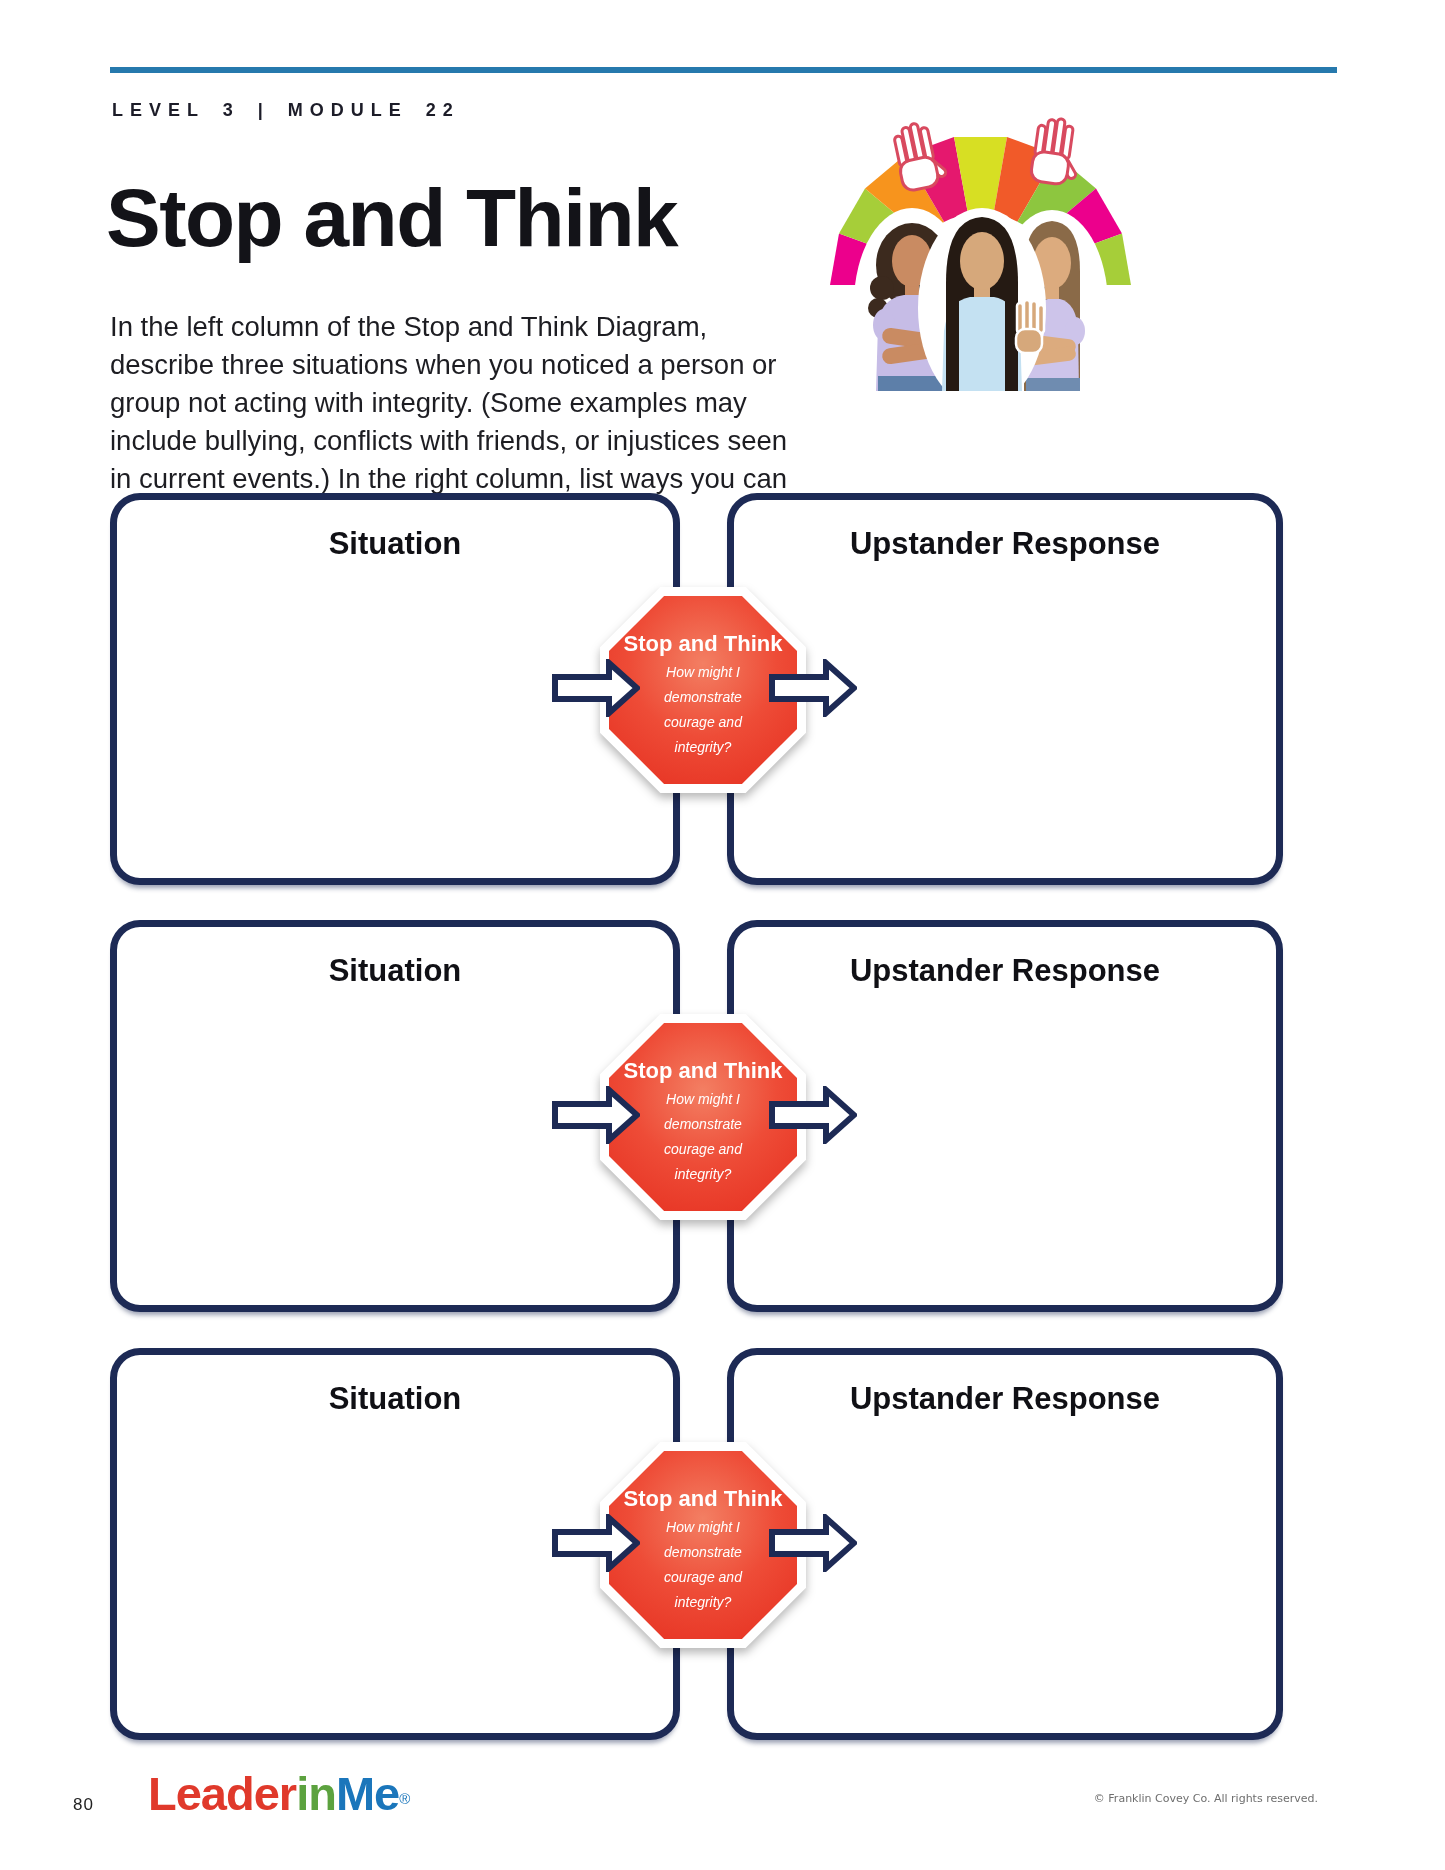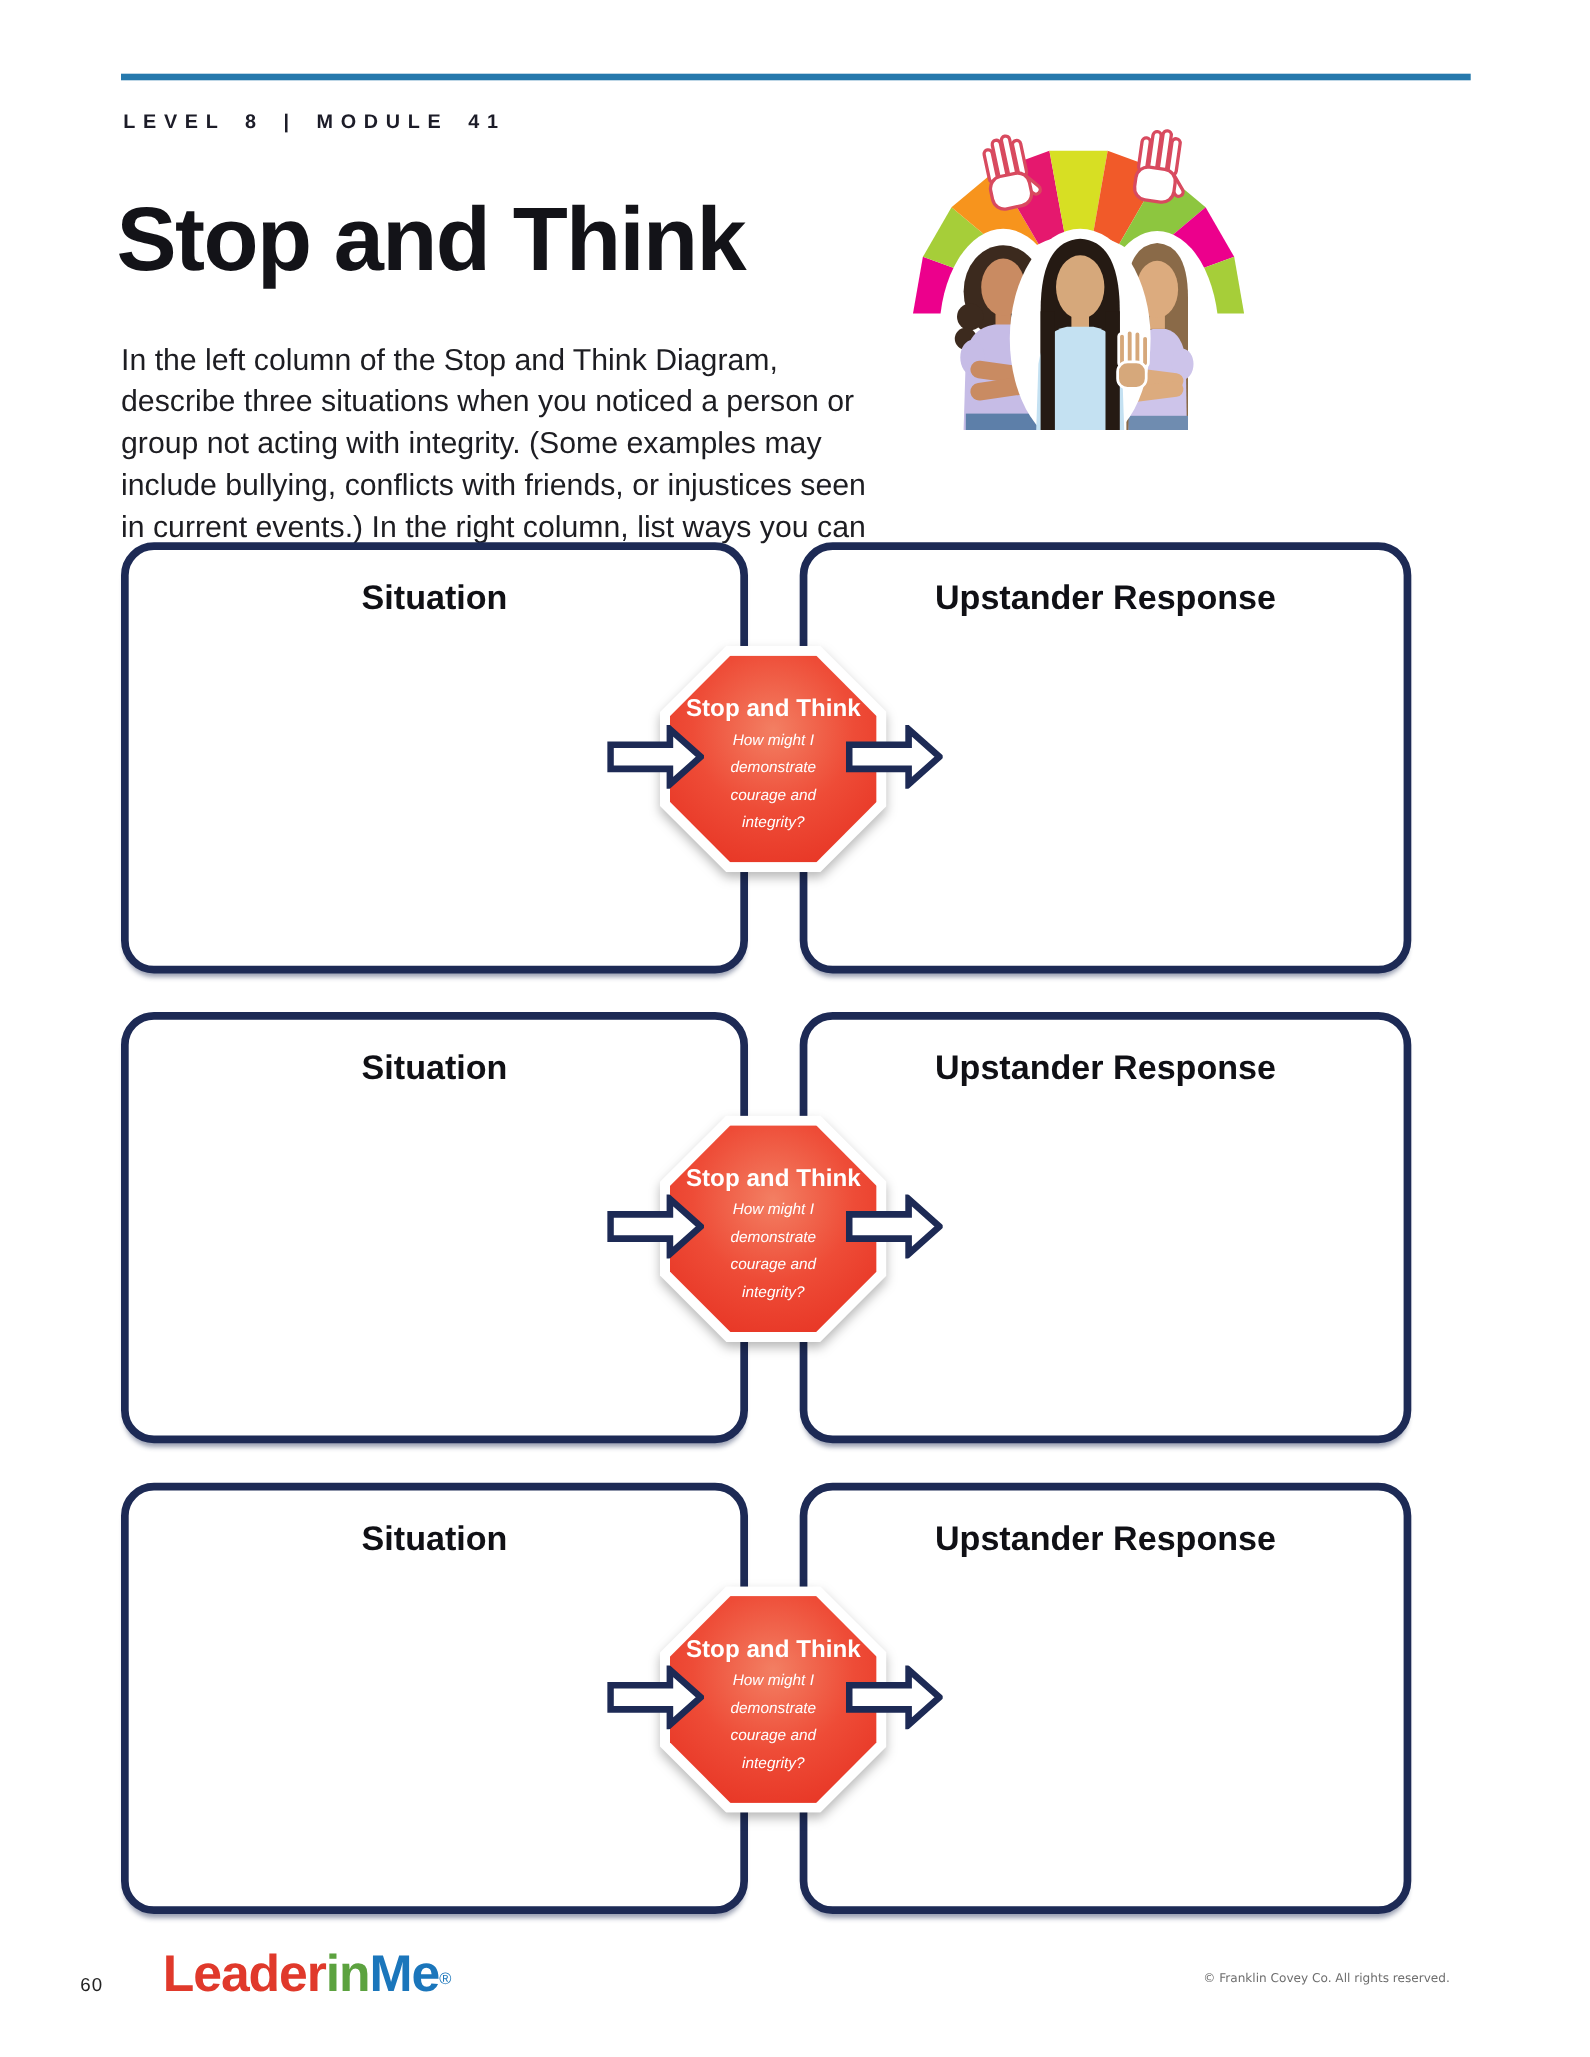--- a/index.html
+++ b/index.html
@@ -47,21 +47,21 @@
   .logo .l-in{color:#5ca23f;}
   .logo .l-me{color:#1b76bb;margin-top:40px;}
   .logo .l-reg{font-size:15px;color:#1b76bb;vertical-align:6px;font-weight:400;}
   .copyright{position:absolute;right:127px;top:1792px;font-size:11px;color:#6e6e6e;
     font-family:"DejaVu Sans",sans-serif;font-weight:400;}
 </style>
 </head>
 <body>
 
 <div class="rule-top"></div>
-<div class="eyebrow">LEVEL 8 | MODULE 41</div>
+<div class="eyebrow">LEVEL 3 | MODULE 22</div>
 <h1 class="page-title">Stop and Think</h1>
 <p class="intro">In the left column of the Stop and Think Diagram, describe three situations when you noticed a person or group not acting with integrity. (Some examples may include bullying, conflicts with friends, or injustices seen in current events.) In the right column, list ways you can demonstrate courage and act as an upstander.</p>
 
 <svg class="photo" viewBox="0 0 322 298" aria-hidden="true">
   <g>
     <path d="M161,192 L10,192 L19,140.5 Z" fill="#ec008c"></path>
     <path d="M161,192 L19,140.5 L45,95.5 Z" fill="#a6ce39"></path>
     <path d="M161,192 L45,95.5 L85,62 Z" fill="#f7941d"></path>
     <path d="M161,192 L85,62 L134,44 Z" fill="#e5186e"></path>
     <path d="M161,192 L134,44 L187,44 Z" fill="#d7df23"></path>
@@ -207,17 +207,17 @@
     </div>
   </div>
   <svg class="arrow arrow-left" viewBox="0 0 88 58">
     <path d="M3 18 H57 V4 L85 29 L57 54 V40 H3 Z" fill="#ffffff" stroke="#1d2a55" stroke-width="6"></path>
   </svg>
   <svg class="arrow arrow-right" viewBox="0 0 88 58">
     <path d="M3 18 H57 V4 L85 29 L57 54 V40 H3 Z" fill="#ffffff" stroke="#1d2a55" stroke-width="6"></path>
   </svg>
 </section>
 
-<div class="page-num">60</div>
+<div class="page-num">80</div>
 <div class="logo">
   <span class="l-leader">Leader</span><span class="l-in">in</span><span class="l-me">Me</span><span class="l-reg">®</span>
 </div>
 <div class="copyright">© Franklin Covey Co. All rights reserved.</div>
 
 </body></html>

